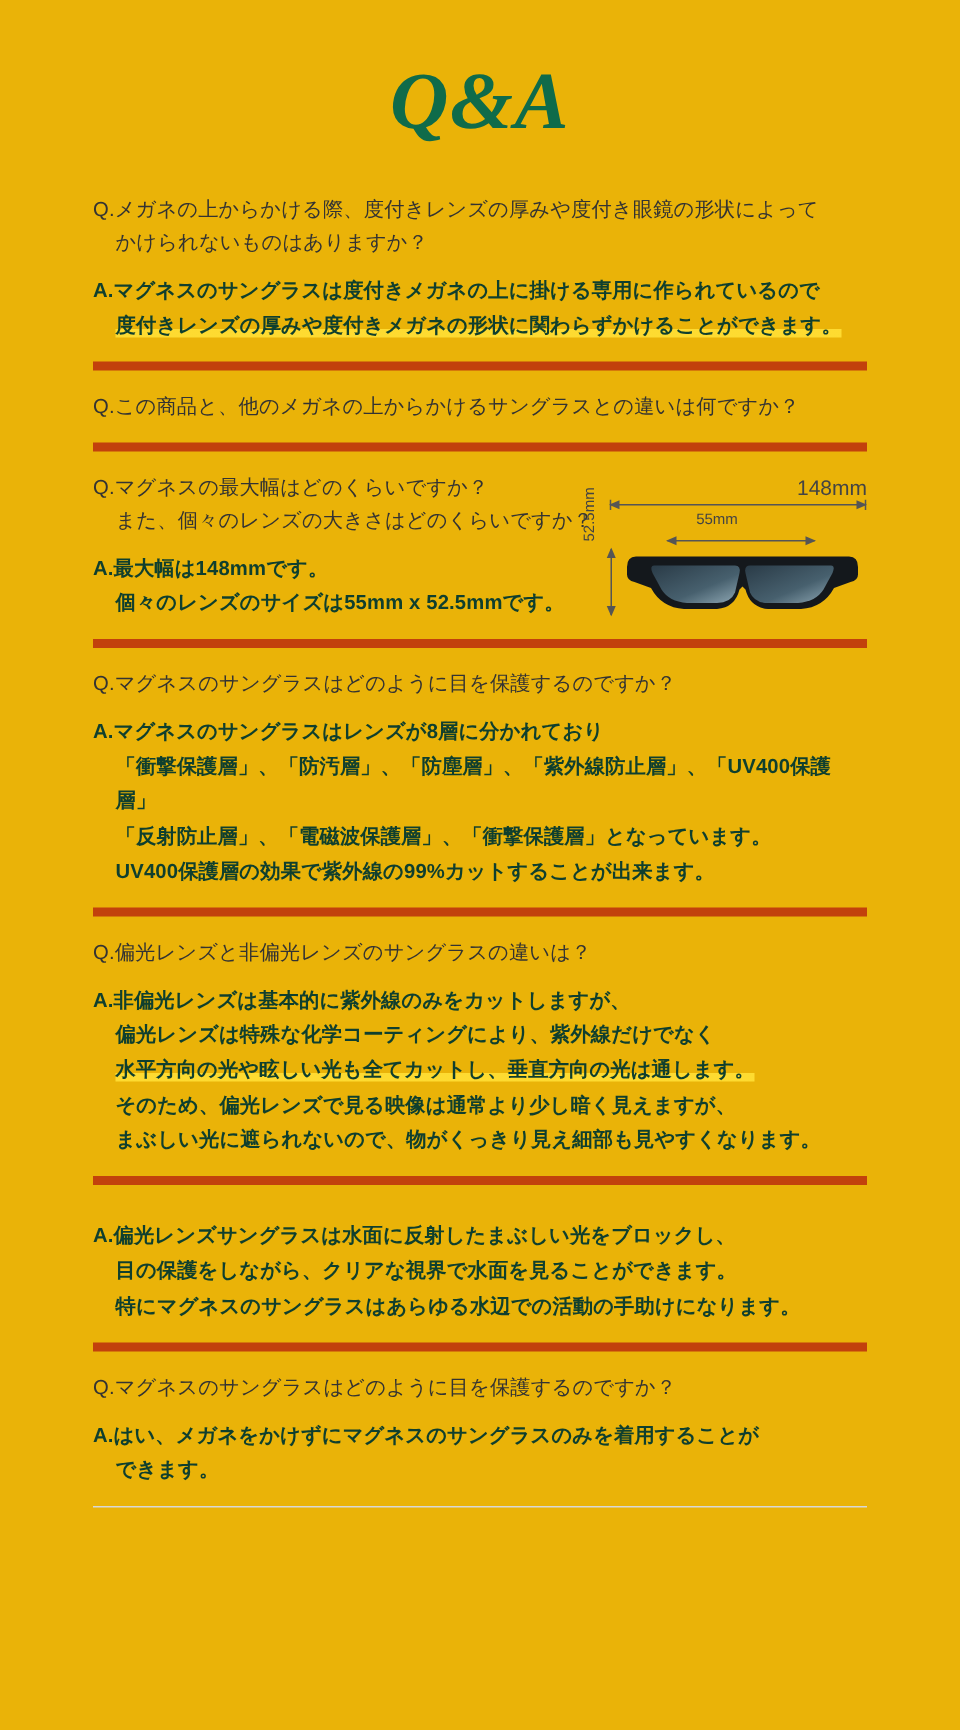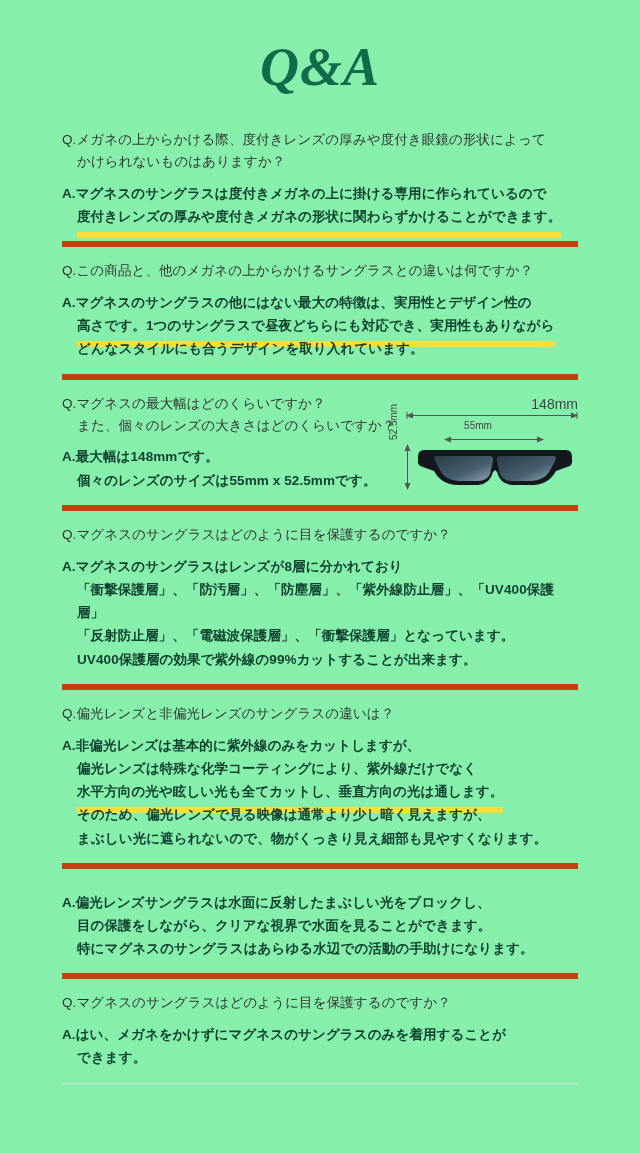--- a/index.html
+++ b/index.html
@@ -12,21 +12,21 @@
     height: 1153px;
     font-family: "Liberation Sans", sans-serif;
     color: #222;
     position: relative;
     overflow: hidden;
   }
   .page {
     width: 640px;
     min-height: 1153px;
     padding: 0;
-    background: #86efac;
+    background: #eab308;
   }
   .title {
     text-align: center;
     font-family: "Liberation Serif", serif;
     font-style: italic;
     font-weight: bold;
     font-size: 54px;
     color: #0f6b4a;
     letter-spacing: 1px;
     padding-top: 36px;
@@ -57,21 +57,21 @@
     font-size: 13.5px;
     line-height: 1.72;
     color: #0f3f2e;
     font-weight: bold;
     letter-spacing: 0.1px;
   }
   .a-line.indent { padding-left: 15px; }
 
   .hl {
     background: linear-gradient(to top, rgba(255,221,51,0.95) 0, rgba(255,221,51,0.95) 6px, rgba(255,221,51,0) 6px);
-    padding-bottom: 14px;
+    padding-bottom: 1px;
   }
 
   
   .with-figure { position: relative; min-height: 120px; }
   .figure {
     position: absolute;
     right: -4px;
     top: 16px;
     width: 190px;
     height: 108px;
@@ -139,25 +139,20 @@
       <div class="qa-block">
         <div class="q-line">Q.メガネの上からかける際、度付きレンズの厚みや度付き眼鏡の形状によって</div>
         <div class="q-line indent">かけられないものはありますか？</div>
         <div class="a-group">
           <div class="a-line"><span>A.マグネスのサングラスは度付きメガネの上に掛ける専用に作られているので</span></div>
           <div class="a-line indent"><span class="hl">度付きレンズの厚みや度付きメガネの形状に関わらずかけることができます。</span></div>
         </div>
       </div>
       <div class="qa-block">
         <div class="q-line">Q.この商品と、他のメガネの上からかけるサングラスとの違いは何ですか？</div>
-        <div class="a-group">
-          <div class="a-line"><span>A.マグネスのサングラスの他にはない最大の特徴は、実用性とデザイン性の</span></div>
-          <div class="a-line indent"><span class="hl">高さです。1つのサングラスで昼夜どちらにも対応でき、実用性もありながら</span></div>
-          <div class="a-line indent"><span>どんなスタイルにも合うデザインを取り入れています。</span></div>
-        </div>
       </div>
       <div class="qa-block with-figure">
         <div class="q-line">Q.マグネスの最大幅はどのくらいですか？</div>
         <div class="q-line indent">また、個々のレンズの大きさはどのくらいですか？</div>
         <div class="a-group">
           <div class="a-line"><span>A.最大幅は148mmです。</span></div>
           <div class="a-line indent"><span>個々のレンズのサイズは55mm x 52.5mmです。</span></div>
         </div>
         <div class="figure">
       <div class="fig-dim-top">148mm</div>

